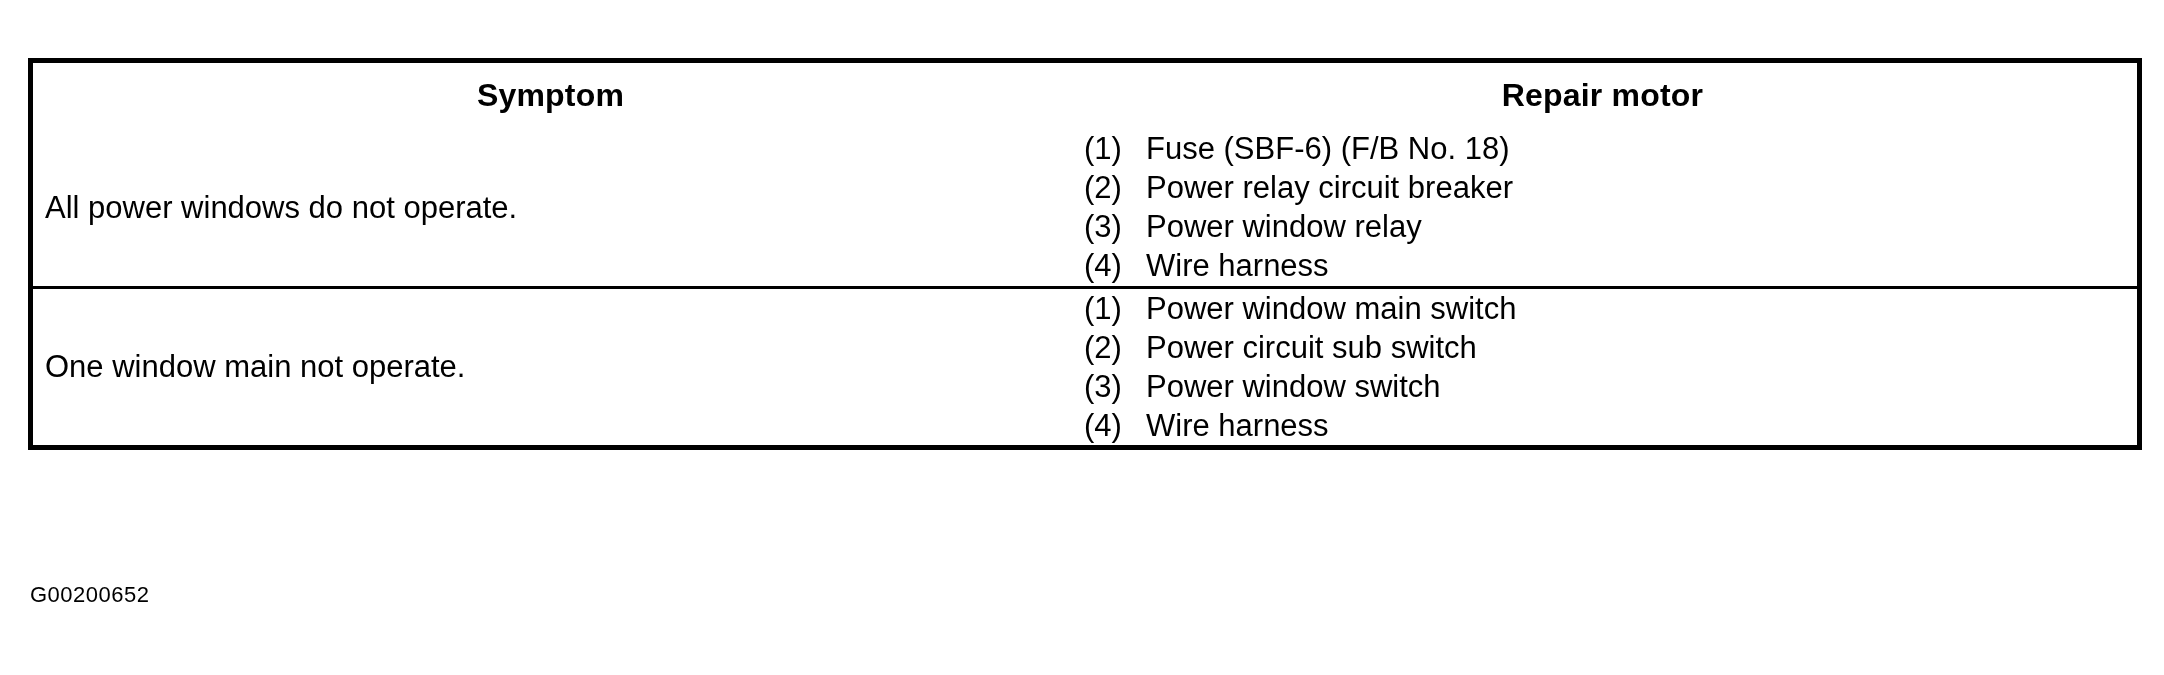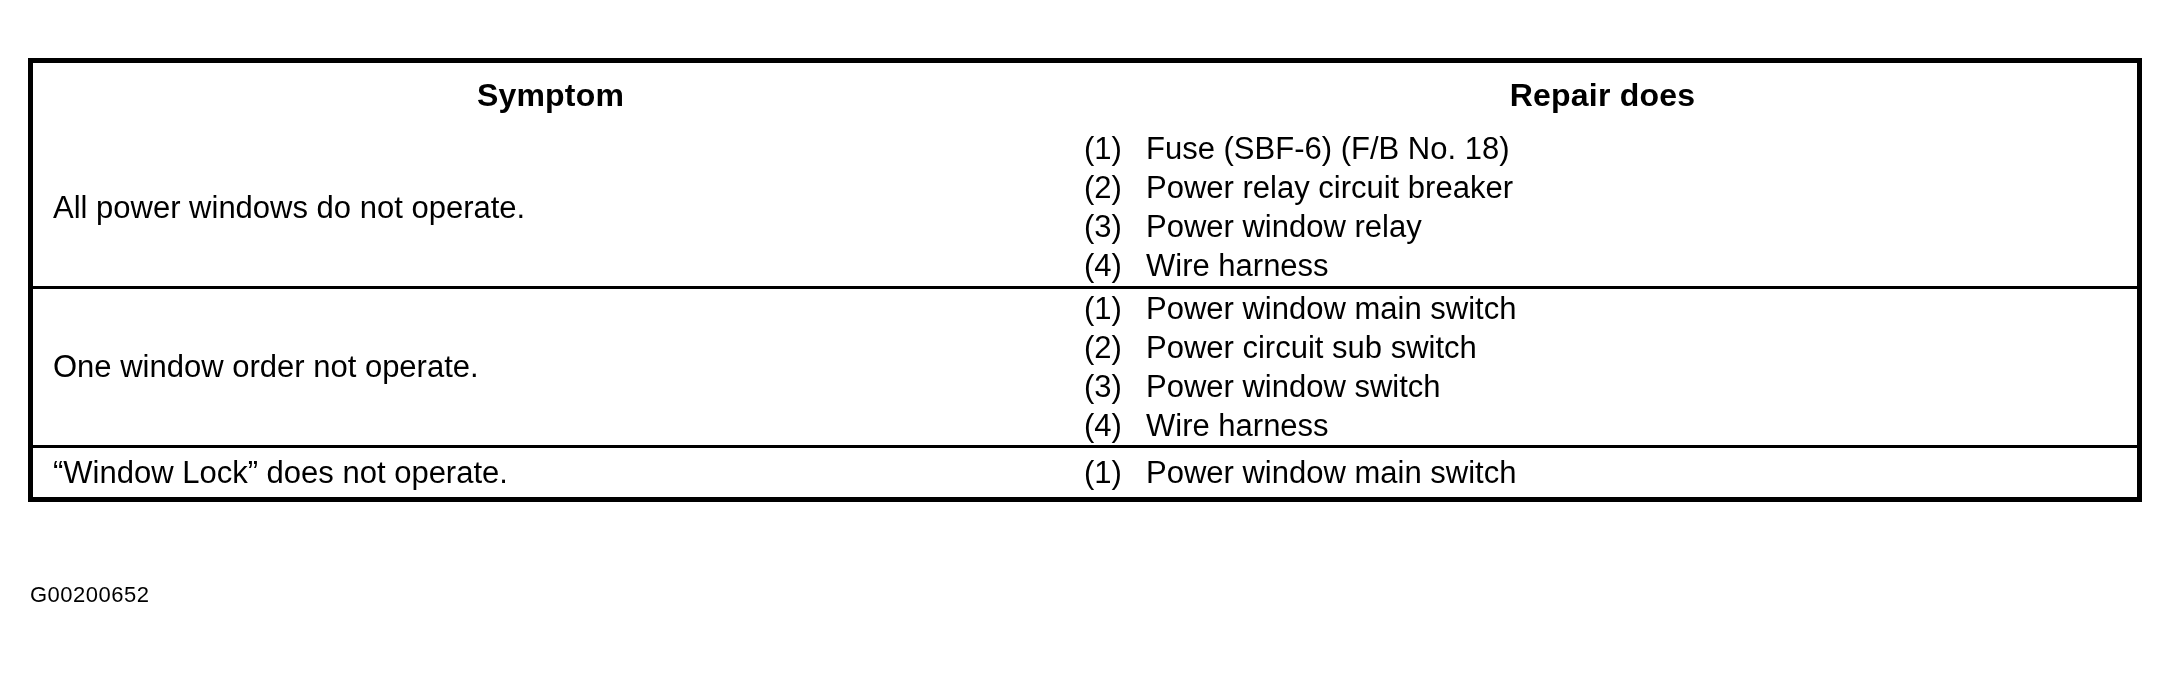--- a/index.html
+++ b/index.html
@@ -76,21 +76,21 @@
   
   tbody tr.data-row + tr.data-row .cell-symptom,
   tbody tr.data-row + tr.data-row .cell-repair {
     border-top: 3px solid #000000;
   }
 
   .cell-symptom .sym-text {
     display: block;
     font-size: 31px;
     line-height: 1.2;
-    padding-left: 20px;
+    padding-left: 12px;
     padding-right: 12px;
     color: #000000;
     white-space: nowrap;
   }
 
   .cell-repair {
     padding-top: 12px;
     padding-bottom: 12px;
   }
 
@@ -144,21 +144,21 @@
       <colgroup>
         <col class="c-symptom">
         <col class="c-repair">
       </colgroup>
       <thead>
         <tr>
           <th class="cell-symptom">
             <span class="hdr-text">Symptom</span>
           </th>
           <th class="cell-repair">
-            <span class="hdr-text">Repair does</span>
+            <span class="hdr-text">Repair motor</span>
           </th>
         </tr>
       </thead>
       <tbody>
 
         <tr class="data-row">
           <td class="cell-symptom">
             <span class="sym-text">All power windows do not operate.</span>
           </td>
           <td class="cell-repair">
@@ -178,21 +178,21 @@
               <li>
                 <span class="num">(4)</span>
                 <span class="txt">Wire harness</span>
               </li>
             </ul>
           </td>
         </tr>
 
         <tr class="data-row">
           <td class="cell-symptom">
-            <span class="sym-text">One window order not operate.</span>
+            <span class="sym-text">One window main not operate.</span>
           </td>
           <td class="cell-repair">
             <ul class="repair-list">
               <li>
                 <span class="num">(1)</span>
                 <span class="txt">Power window main switch</span>
               </li>
               <li>
                 <span class="num">(2)</span>
                 <span class="txt">Power circuit sub switch</span>
@@ -202,33 +202,20 @@
                 <span class="txt">Power window switch</span>
               </li>
               <li>
                 <span class="num">(4)</span>
                 <span class="txt">Wire harness</span>
               </li>
             </ul>
           </td>
         </tr>
 
-        <tr class="data-row row-short">
-          <td class="cell-symptom">
-            <span class="sym-text">“Window Lock” does not operate.</span>
-          </td>
-          <td class="cell-repair">
-            <ul class="repair-list">
-              <li>
-                <span class="num">(1)</span>
-                <span class="txt">Power window main switch</span>
-              </li>
-            </ul>
-          </td>
-        </tr>
 
       </tbody>
     </table>
   </div>
 
   <div class="figure-id">G00200652</div>
 
 </div>
 
 </body></html>

